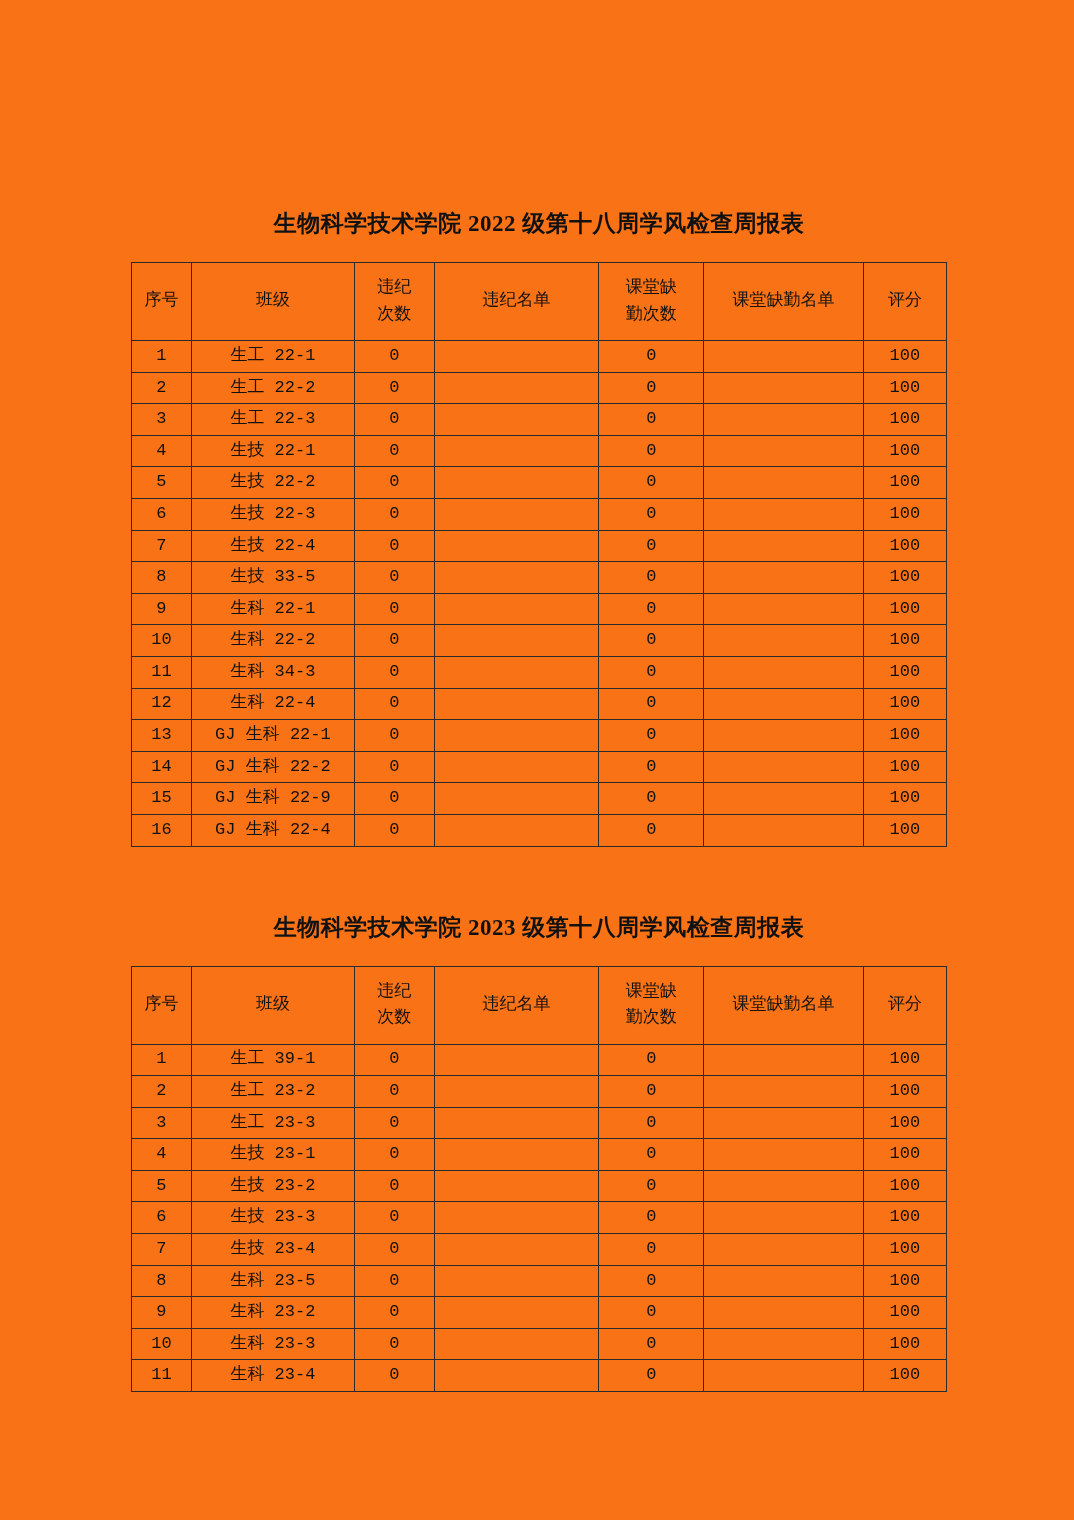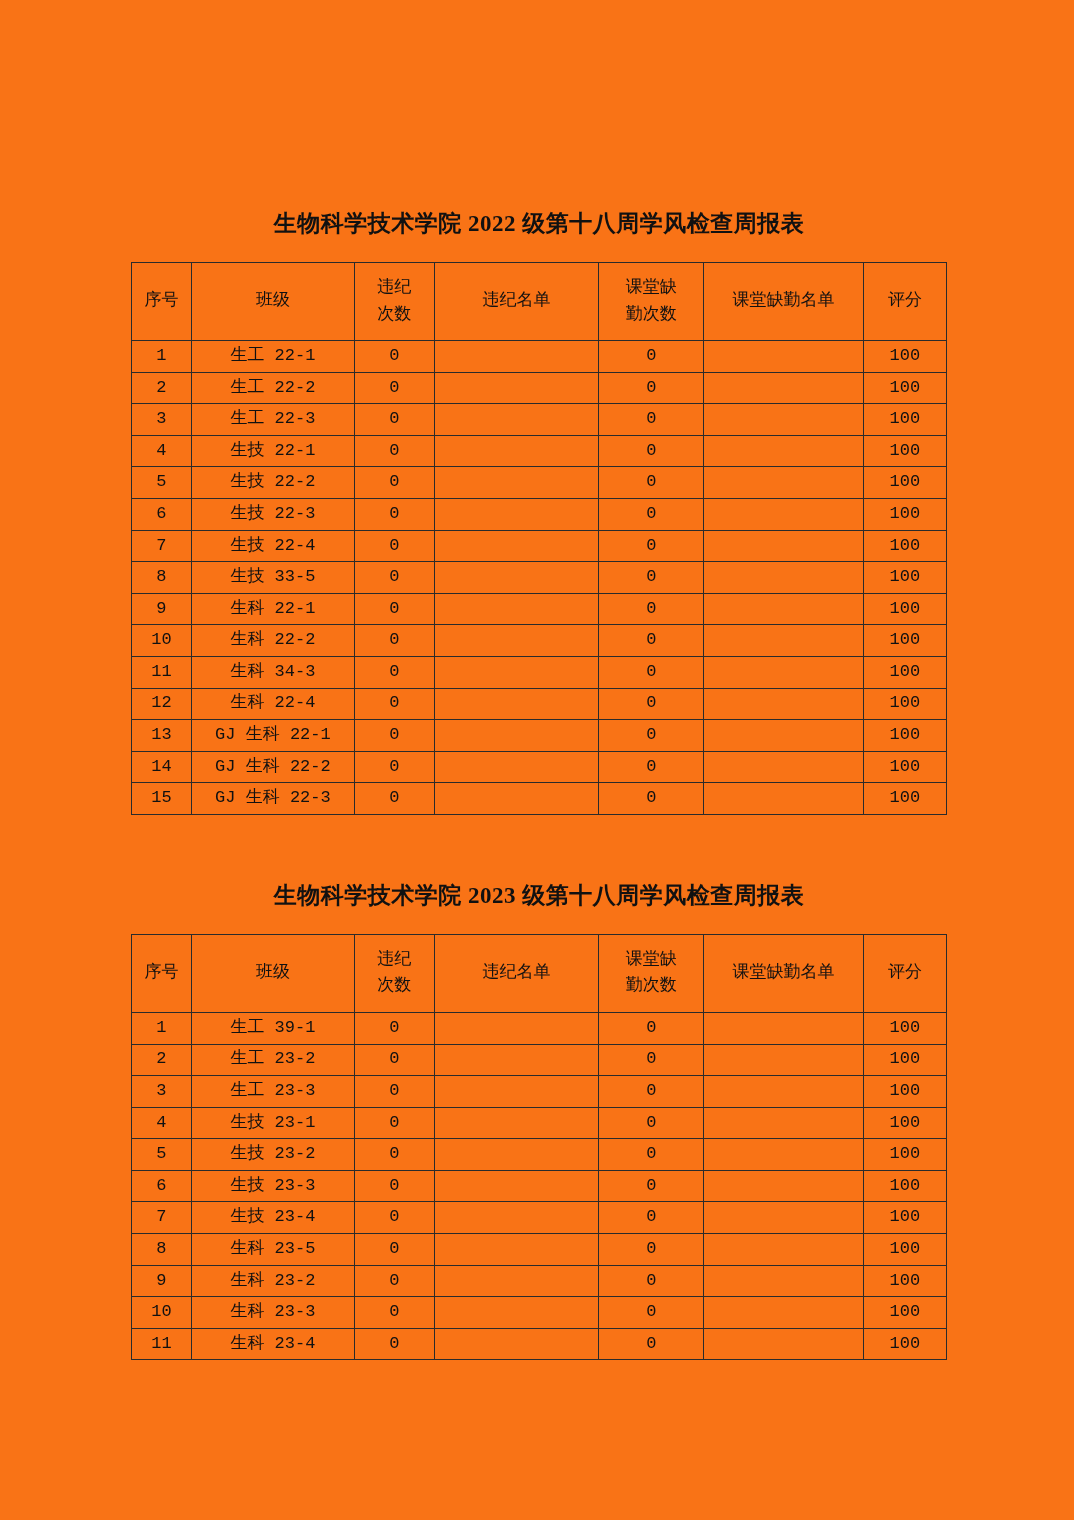--- a/index.html
+++ b/index.html
@@ -216,21 +216,30 @@
               <td>14</td>
               <td>GJ 生科 22-2</td>
               <td>0</td>
               <td></td>
               <td>0</td>
               <td></td>
               <td>100</td>
             </tr>
             <tr>
               <td>15</td>
-              <td>GJ 生科 22-3</td>
+              <td>GJ 生科 22-9</td>
+              <td>0</td>
+              <td></td>
+              <td>0</td>
+              <td></td>
+              <td>100</td>
+            </tr>
+            <tr>
+              <td>16</td>
+              <td>GJ 生科 22-4</td>
               <td>0</td>
               <td></td>
               <td>0</td>
               <td></td>
               <td>100</td>
             </tr>
           </tbody>
         </table>
     </section>
 

